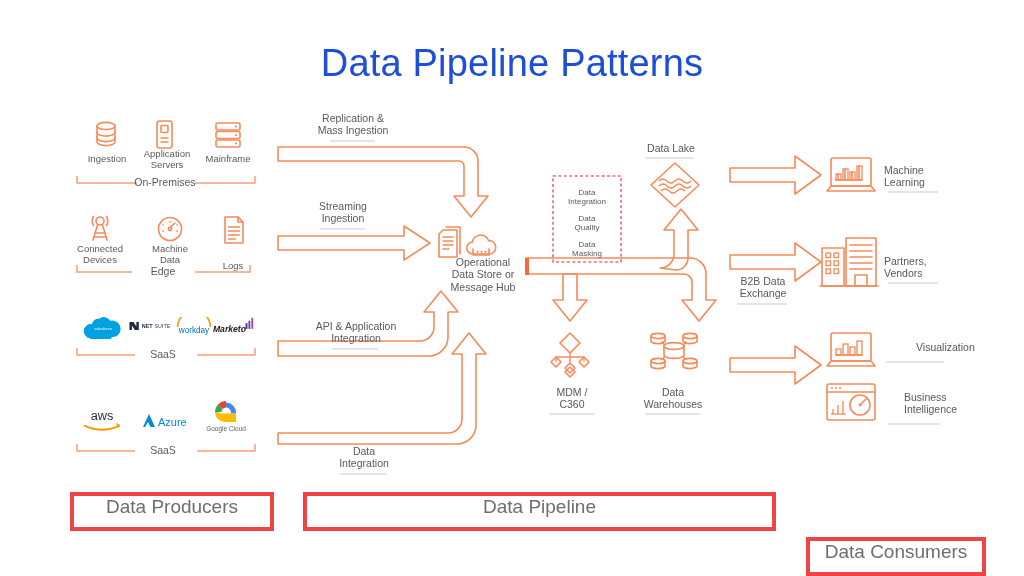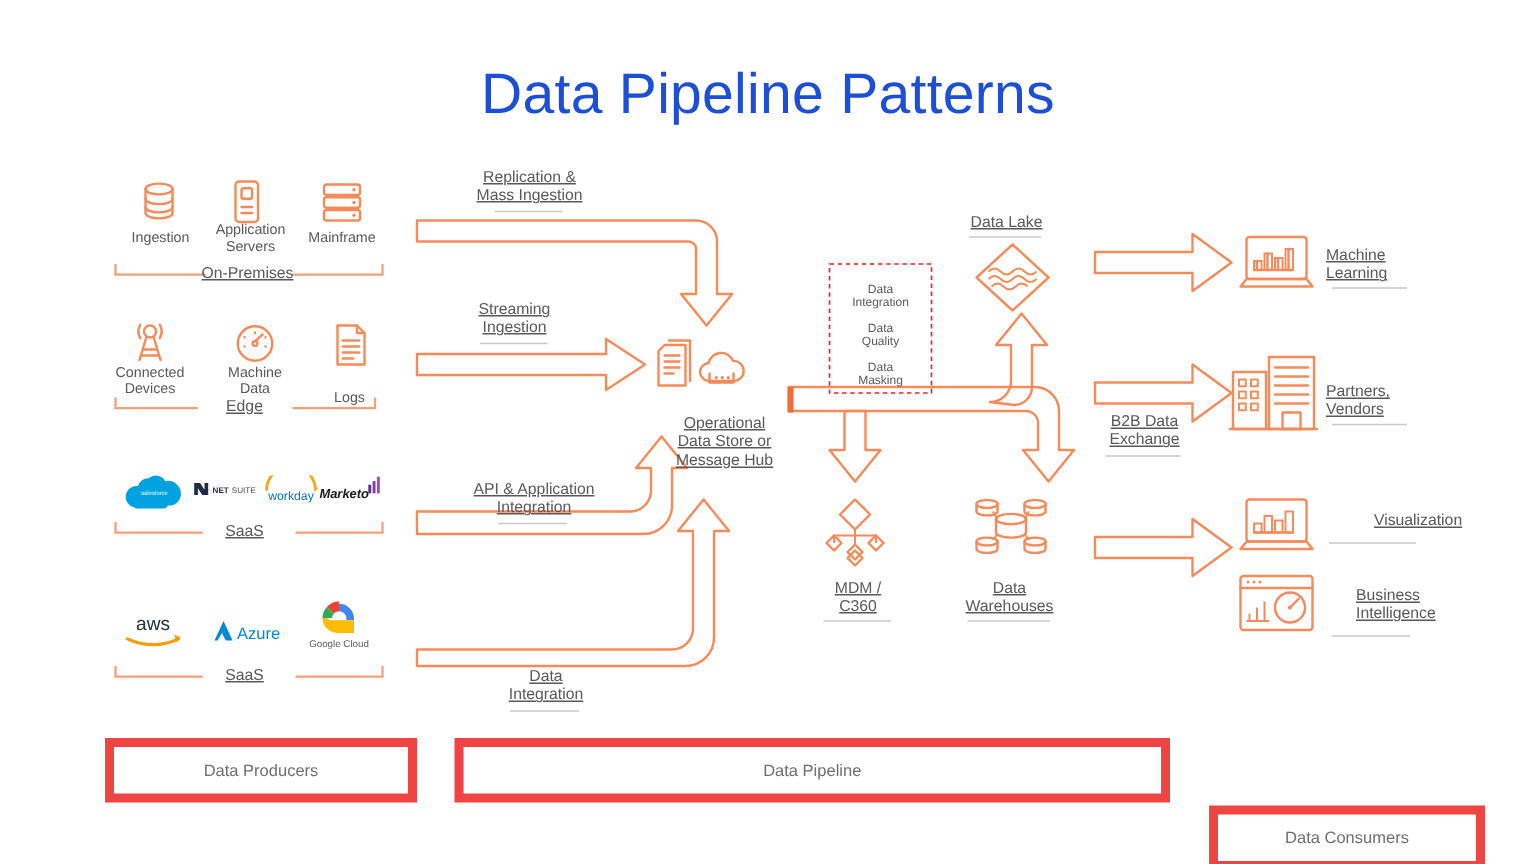--- a/index.html
+++ b/index.html
@@ -4,25 +4,25 @@
 <style>
   html,body{margin:0;padding:0;background:#ffffff;}
   body{width:1024px;height:576px;overflow:hidden;
        font-family:"Liberation Sans","DejaVu Sans",sans-serif;color:#58595b;}
   #stage{position:relative;width:1024px;height:576px;}
   svg#canvas{position:absolute;left:0;top:0;width:1024px;height:576px;}
   .ttl{position:absolute;left:0;top:42px;width:1024px;text-align:center;
        font-size:38px;font-weight:400;color:#1d4ed8;letter-spacing:.2px;}
   .lbl{position:absolute;text-align:center;color:#58595b;line-height:1.18;}
   .lbl.s9{font-size:9.5px;}
-  .lbl.s10{font-size:10.5px;text-decoration:underline;}
+  .lbl.s10{font-size:10.5px;}
   .lbl.s8{font-size:8px;}
-  .grp-box{position:absolute;border:6px solid #ef4444;background:#fff;
-           display:flex;align-items:center;justify-content:center;
-           font-size:11px;color:#6d6e71;}
+  .grp-box{position:absolute;border:4px solid #ef4444;background:#fff;
+           display:flex;align-items:flex-start;justify-content:center;
+           font-size:19px;color:#6d6e71;}
   .logo{position:absolute;display:flex;align-items:center;justify-content:flex-end;}
 </style>
 </head>
 <body>
 
 <div id="stage">
 
   <div class="ttl">Data Pipeline Patterns</div>
 
   <svg id="canvas" viewBox="0 0 1024 576">
@@ -316,21 +316,21 @@
       <path fill="#fbbc05" d="M30 32a20 20 0 0 0 20 20h22V35H43a9 9 0 0 1-7-3z"></path>
       <text x="52" y="70" font-size="13" fill="#5f6368" text-anchor="middle" font-family="Liberation Sans, sans-serif">Google Cloud</text>
     </svg>
   </div>
 
   <div class="lbl s10" style="left:302px;top:112px;width:102px;">Replication &amp;<br>Mass Ingestion</div>
   <div class="lbl s10" style="left:297px;top:200px;width:92px;">Streaming<br>Ingestion</div>
   <div class="lbl s10" style="left:300px;top:320px;width:112px;">API &amp; Application<br>Integration</div>
   <div class="lbl s10" style="left:320px;top:445px;width:88px;">Data<br>Integration</div>
 
-  <div class="lbl s10" style="left:430px;top:276px;width:106px;">Operational<br>Data Store or<br>Message Hub</div>
+  <div class="lbl s10" style="left:430px;top:256px;width:106px;">Operational<br>Data Store or<br>Message Hub</div>
 
   <div class="lbl s8" style="left:557px;top:188px;width:60px;">Data<br>Integration</div>
   <div class="lbl s8" style="left:557px;top:214px;width:60px;">Data<br>Quality</div>
   <div class="lbl s8" style="left:557px;top:240px;width:60px;">Data<br>Masking</div>
 
   <div class="lbl s10" style="left:637px;top:142px;width:68px;">Data Lake</div>
   <div class="lbl s10" style="left:539px;top:386px;width:66px;">MDM /<br>C360</div>
   <div class="lbl s10" style="left:633px;top:386px;width:80px;">Data<br>Warehouses</div>
 
   <div class="lbl s10" style="left:884px;top:164px;width:76px;text-align:left;">Machine<br>Learning</div>

